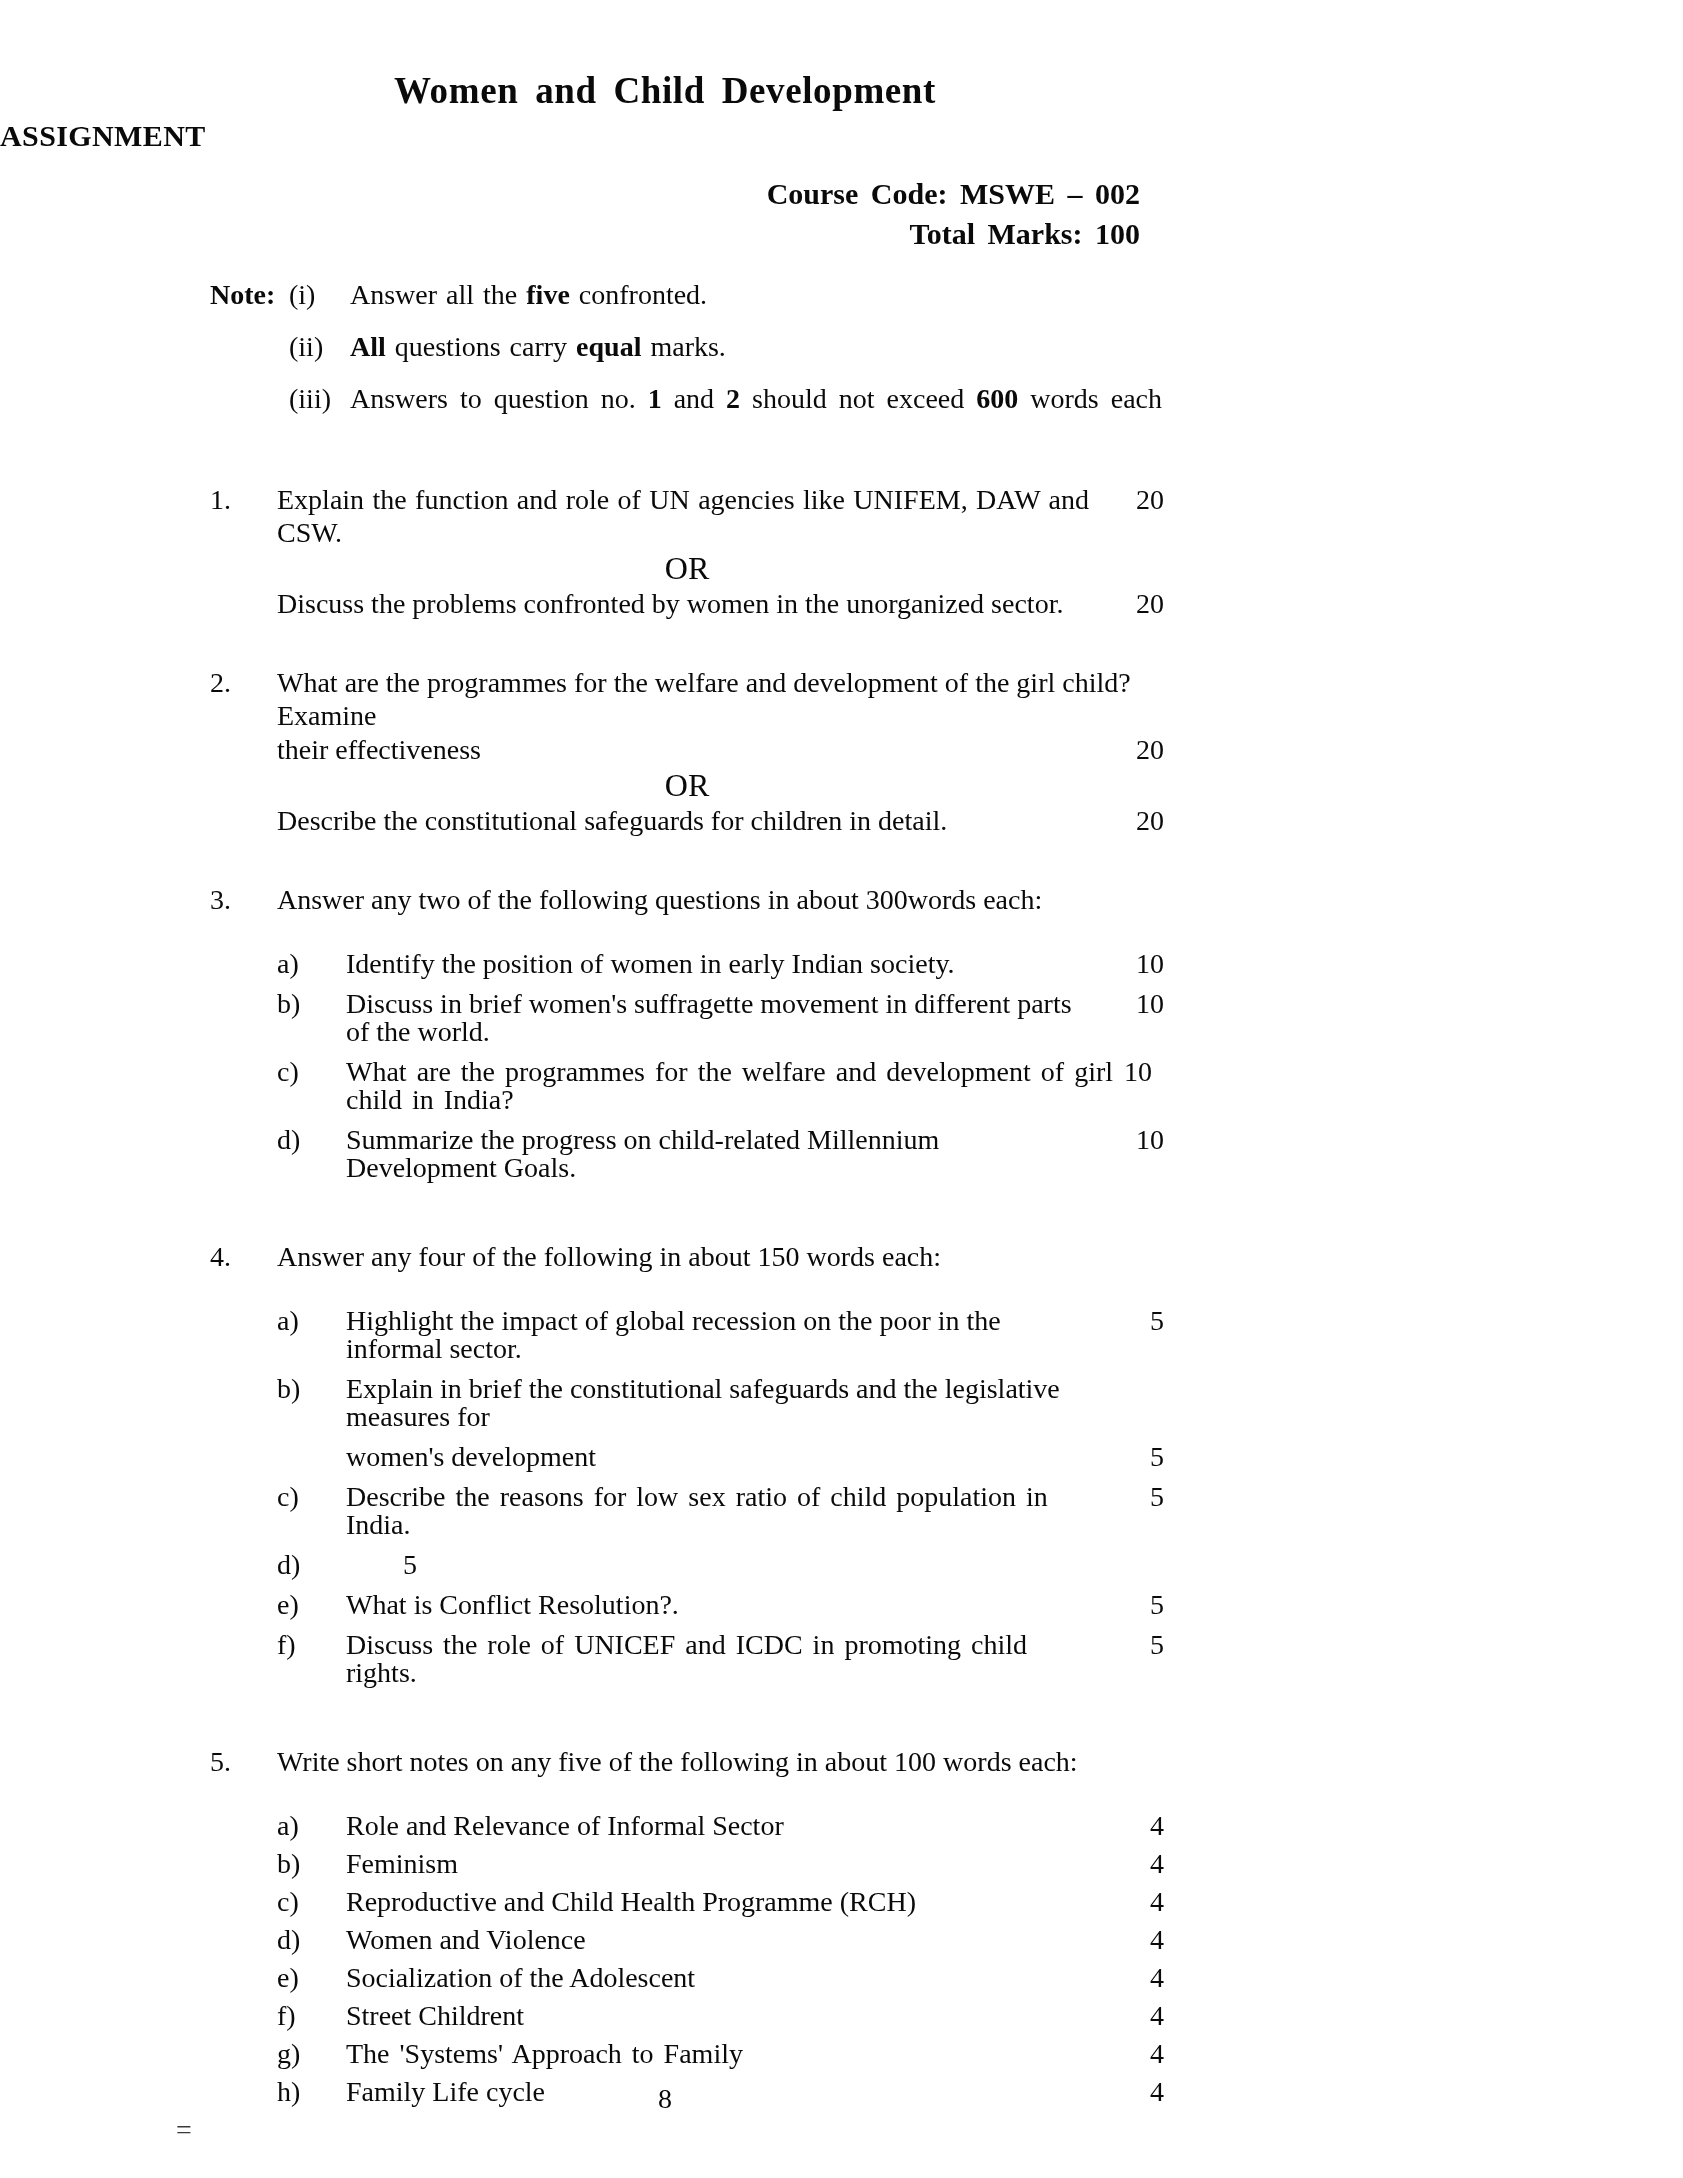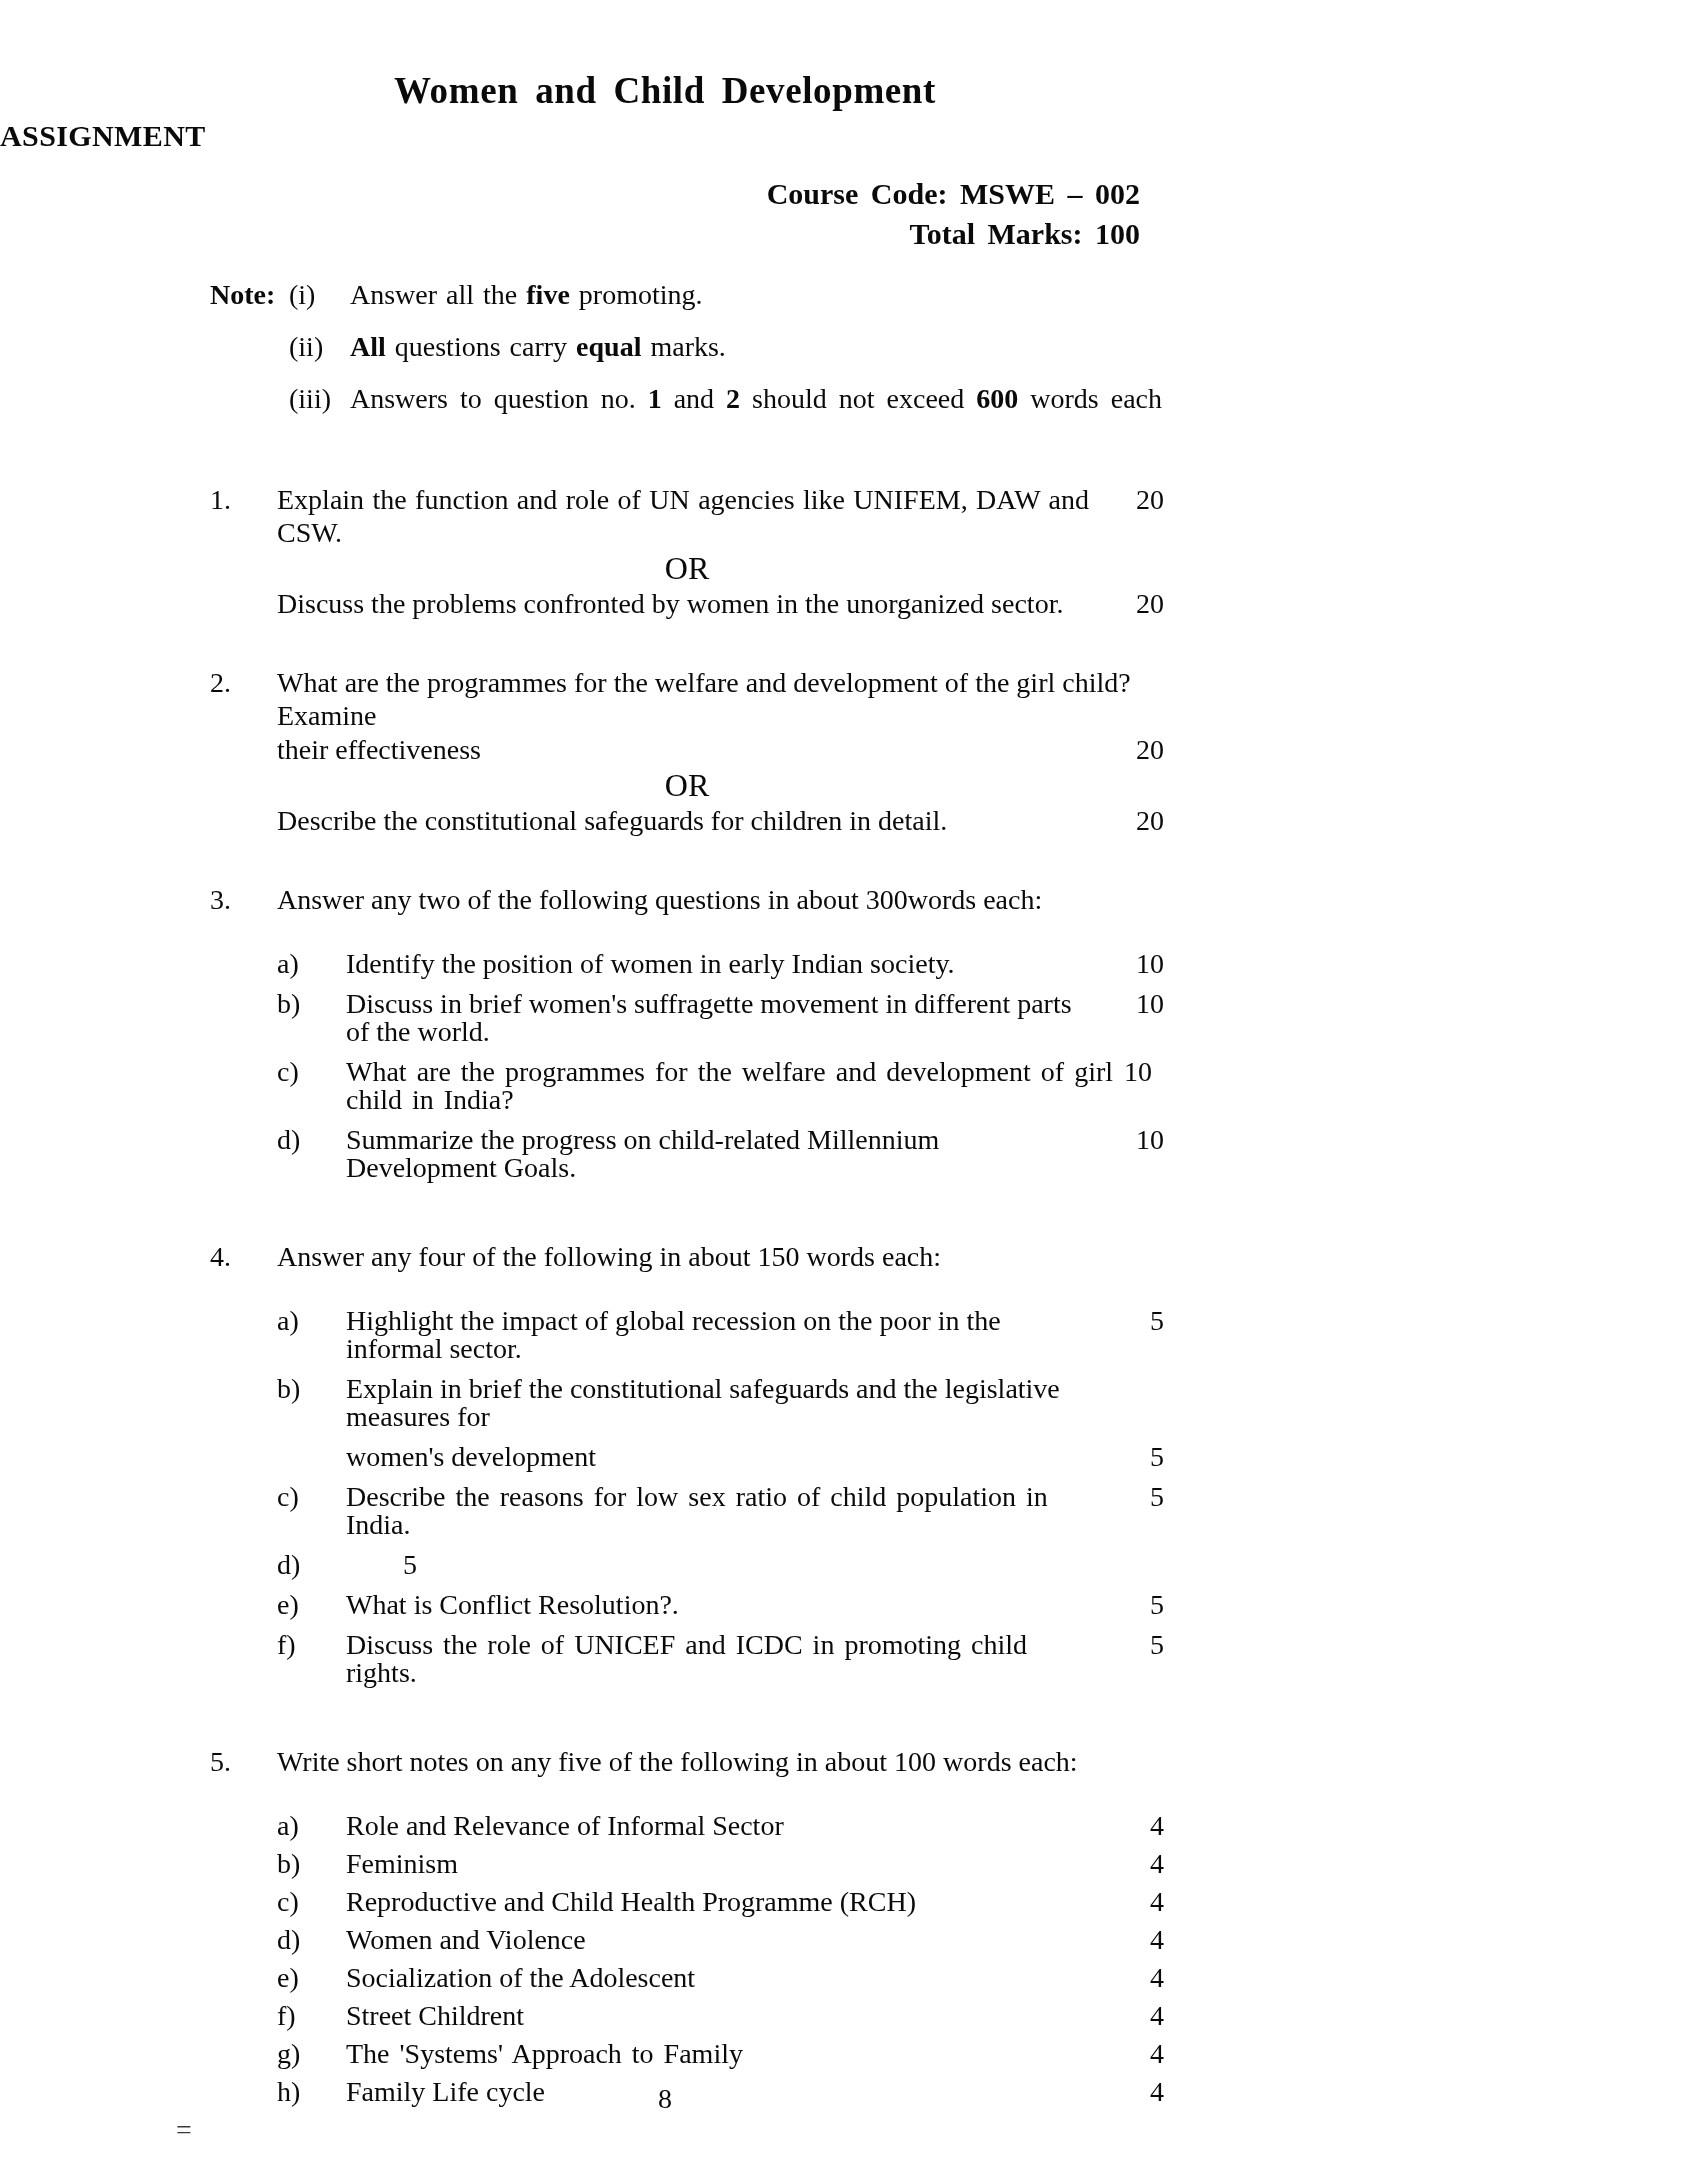--- a/index.html
+++ b/index.html
@@ -196,21 +196,21 @@
   <div class="header-right">
     <div>Course  Code:  MSWE  –  002</div>
     <div>Total  Marks:  100</div>
   </div>
 
   <div class="note-block">
 
     <div class="note-row">
       <span class="note-label">Note:</span>
       <span class="note-rn">(i)</span>
-      <span class="note-text"><span>Answer all the </span><b>five</b><span> promoting.</span></span>
+      <span class="note-text"><span>Answer all the </span><b>five</b><span> confronted.</span></span>
     </div>
 
     <div class="note-row indented">
       <span class="note-label">Note:</span>
       <span class="note-rn">(ii)</span>
       <span class="note-text"><b>All</b><span> questions carry </span><b>equal</b><span> marks.</span></span>
     </div>
 
     <div class="note-row indented spaced">
       <span class="note-label">Note:</span>

